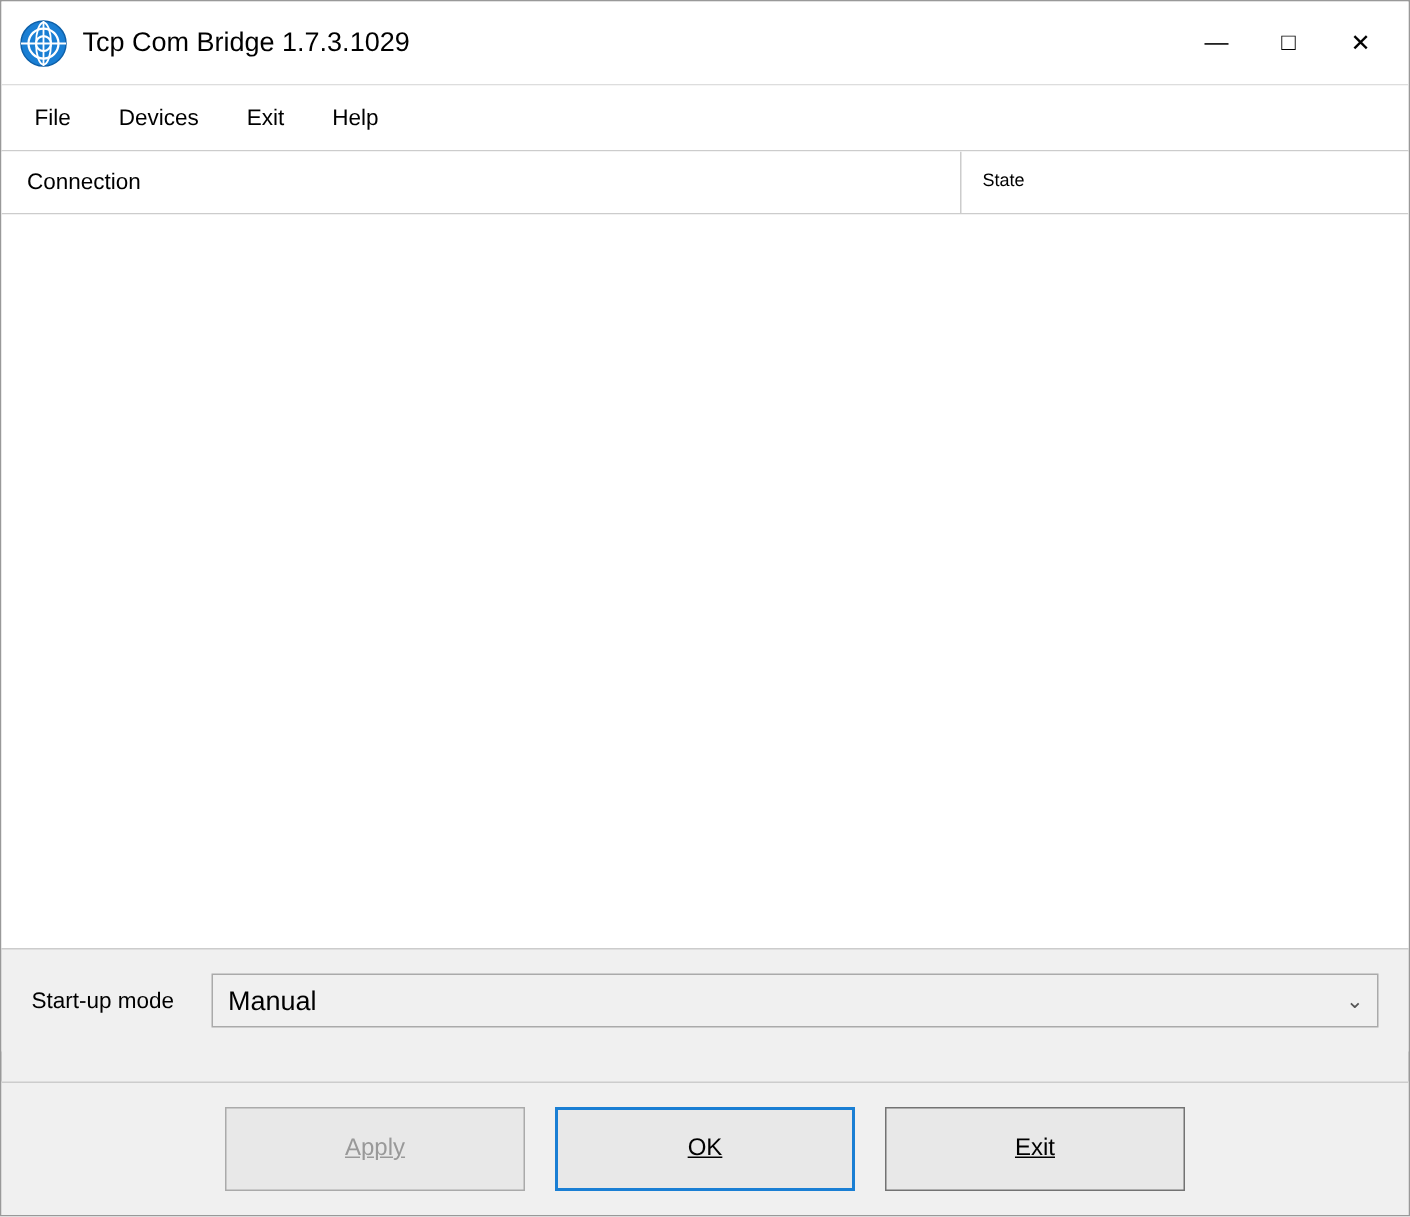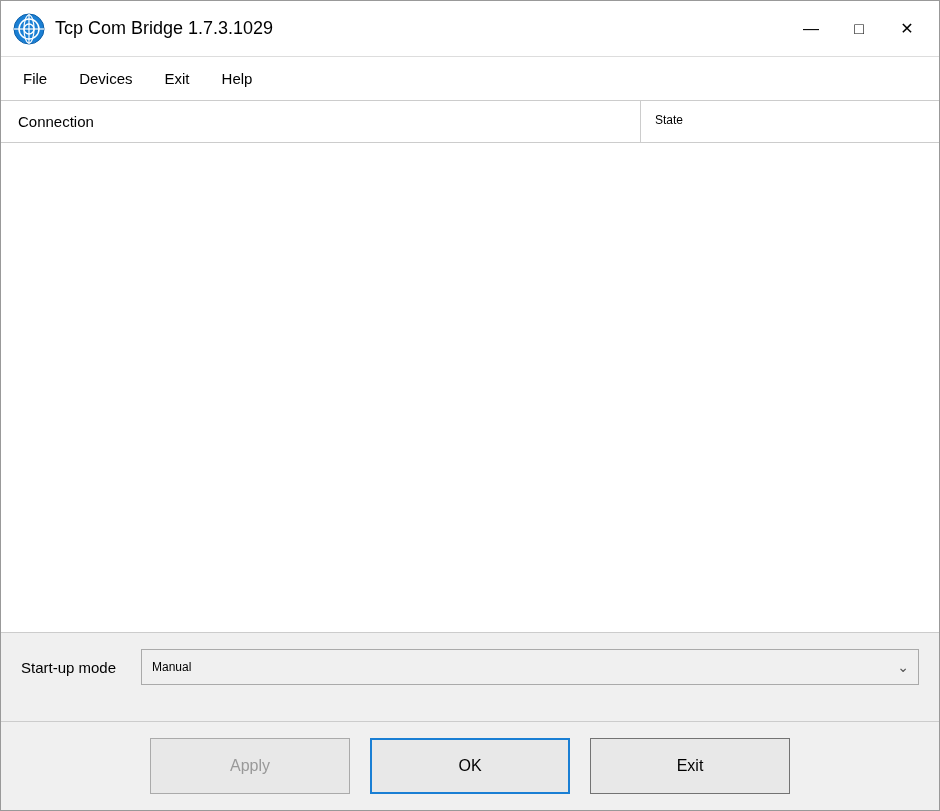--- a/index.html
+++ b/index.html
@@ -151,21 +151,21 @@
       flex: 1;
       position: relative;
     }
 
     .select-wrapper select {
       width: 100%;
       height: 36px;
       background: #f0f0f0;
       border: 1px solid #aaa;
       padding: 4px 10px;
-      font-size: 12px;
+      font-size: 18px;
       appearance: none;
       -webkit-appearance: none;
       cursor: pointer;
     }
 
     .select-arrow {
       position: absolute;
       right: 10px;
       top: 50%;
       transform: translateY(-50%);
@@ -186,20 +186,21 @@
     }
 
     .btn {
       width: 200px;
       height: 56px;
       font-size: 16px;
       cursor: pointer;
       border: 1px solid #aaa;
       background: #e0e0e0;
       color: #888;
+      text-decoration: underline;
     }
 
     .btn-apply {
       color: #999;
       background: #e8e8e8;
     }
 
     .btn-ok {
       background: #e8e8e8;
       color: #000;

